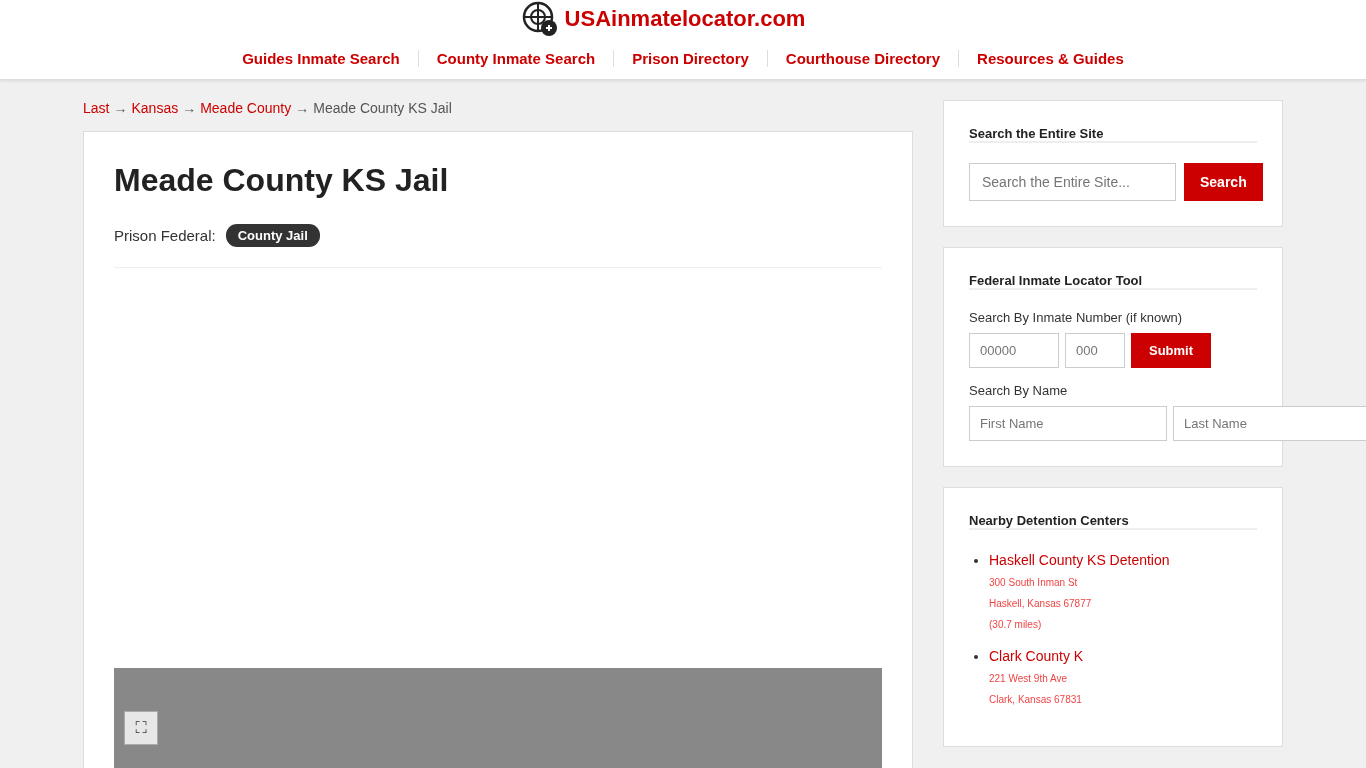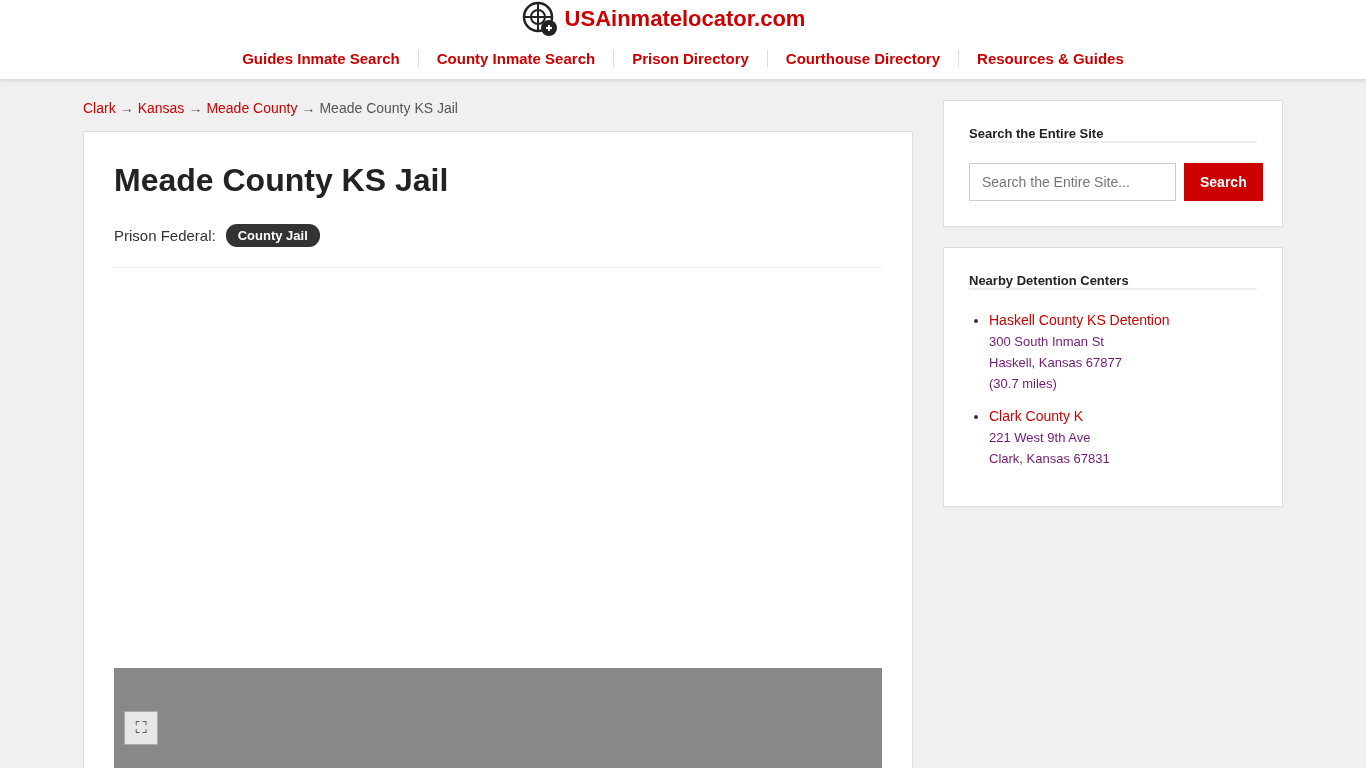--- a/index.html
+++ b/index.html
@@ -242,22 +242,22 @@
     .nearby-list li {
       margin-bottom: 12px;
       line-height: 1.5;
     }
     .nearby-list a {
       color: #cc0000;
       text-decoration: none;
       font-weight: 500;
     }
     .nearby-address {
-      color: #701a75;
-      font-size: 13px;
+      color: #ef4444;
+      font-size: 10px;
     }
   </style>
 </head>
 <body>
 
 <header class="header">
   <a class="logo" href="#">
     <svg class="logo-icon" viewBox="0 0 38 38">
       <circle cx="17" cy="17" r="14" fill="none" stroke="#222" stroke-width="2.5"></circle>
       <circle cx="17" cy="17" r="7" fill="none" stroke="#222" stroke-width="2"></circle>
@@ -278,21 +278,21 @@
     <a href="#">Courthouse Directory</a>
     <a href="#">Resources &amp; Guides</a>
   </nav>
 </header>
 
 <div class="content-wrap">
 
   <div class="main-content">
 
     <div class="breadcrumb">
-      <a href="#">Clark</a>
+      <a href="#">Last</a>
       <span>→</span>
       <a href="#">Kansas</a>
       <span>→</span>
       <a href="#">Meade County</a>
       <span>→</span>
       <span>Meade County KS Jail</span>
     </div>
 
     <div class="article-box">
       <h1 class="article-title">Meade County KS Jail</h1>
@@ -315,20 +315,37 @@
   <aside class="sidebar">
 
     <div class="sidebar-card">
       <h2 class="sidebar-card-title">Search the Entire Site</h2>
       <div class="search-row">
         <input class="search-input" type="text" placeholder="Search the Entire Site..." style="">
         <button class="search-btn">Search</button>
       </div>
     </div>
 
+    <div class="sidebar-card">
+      <h2 class="sidebar-card-title">Federal Inmate Locator Tool</h2>
+
+      <p class="form-label">Search By Inmate Number (if known)</p>
+      <div class="inmate-number-row">
+        <input class="inmate-input wide" type="text" placeholder="00000" style="">
+        <input class="inmate-input narrow" type="text" placeholder="000" style="">
+        <button class="submit-btn">Submit</button>
+      </div>
+
+      <p class="form-label">Search By Name</p>
+      <div class="name-row">
+        <input class="name-input" type="text" placeholder="First Name" style="">
+        <input class="name-input" type="text" placeholder="Last Name" style="">
+
+      </div>
+    </div>
 
     <div class="sidebar-card">
       <h2 class="sidebar-card-title">Nearby Detention Centers</h2>
       <ul class="nearby-list">
         <li>
           <a href="#">Haskell County KS Detention</a><br>
           <span class="nearby-address">300 South Inman St</span><br>
           <span class="nearby-address">Haskell, Kansas 67877</span><br>
           <span class="nearby-address">(30.7 miles)</span>
         </li>

